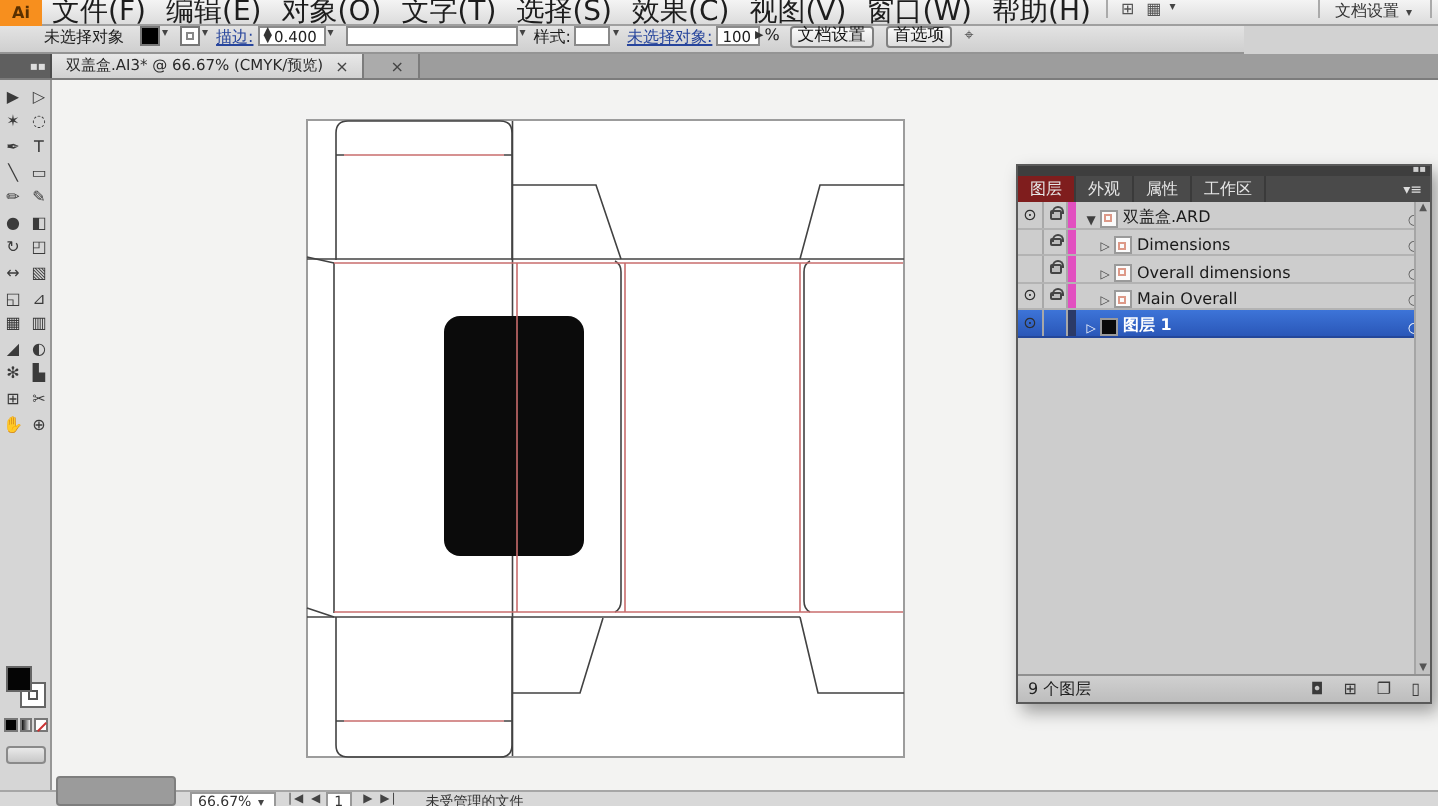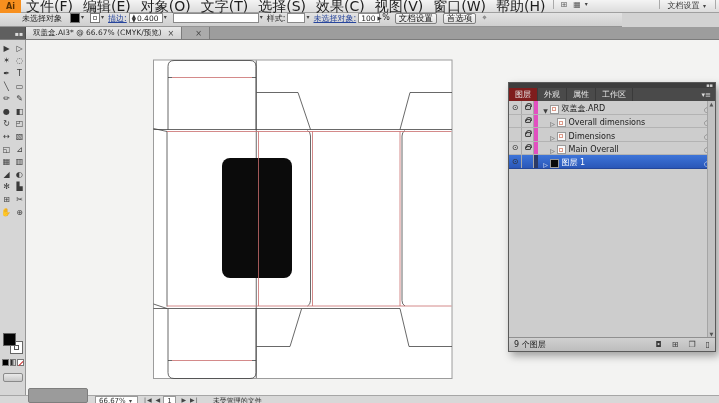--- a/index.html
+++ b/index.html
@@ -90,21 +90,21 @@
   .color-bar { width:3.5px; }
   .row-body { flex:1; display:flex; align-items:flex-end; }
   .twist { font-size:6px; color:#3f3f3f; width:8px; text-align:center; }
   .thumb { width:9px; height:9px; background:#fbfbfb; border:1px solid #9a9a9a; margin-right:3px; position:relative; }
   .thumb.outline::after { content:""; position:absolute; inset:1.5px; border:1px solid #d98; }
   .thumb.black { background:#090909; }
   .layer-name { white-space:nowrap; }
   .target { margin-left:auto; margin-right:5px; font-size:7px; color:#555; }
   .layer-row.selected { background:linear-gradient(#3d74d8,#2a57b8); color:#fff; border-bottom-color:#24479a; }
   .layer-row.selected .twist,.layer-row.selected .target { color:#fff; }
-  .layer-row.selected .layer-name { font-weight:normal; }
+  .layer-row.selected .layer-name { font-weight:bold; }
   .eye-glyph { font-size:8px; color:#2e2e2e; }
   .lock-glyph { width:6px; height:4.5px; border:1px solid #444; border-radius:1px; position:relative; background:#bbb; }
   .lock-glyph::before { content:""; position:absolute; left:0.5px; top:-3px; width:3.5px; height:3px;
     border:1px solid #444; border-bottom:none; border-radius:3px 3px 0 0; }
   #list-scrollbar { position:absolute; right:0; top:0; bottom:0; width:8px; background:#c2c2c2;
     border-left:1px solid #a5a5a5; display:flex; flex-direction:column; justify-content:space-between;
     align-items:center; font-size:5px; color:#555; }
   #panel-status { height:14px; background:linear-gradient(#d0d0d0,#bdbdbd); border-top:1px solid #909090;
     display:flex; align-items:center; font-size:8px; color:#222; }
   #layer-count { margin-left:5px; }
@@ -364,36 +364,36 @@
         <span class="cell-eye">
             <span class="eye-glyph" style="visibility: hidden;">⊙</span>
           </span>
         <span class="cell-lock">
             <span class="lock-glyph" style="visibility: visible;"></span>
           </span>
         <span class="color-bar" style="background: rgb(226, 79, 192);"></span>
         <span class="row-body">
             <span class="twist" style="margin-left: 11px;">▷</span>
           <span class="thumb outline"></span>
-          <span class="layer-name">Overall dimensions</span>
+          <span class="layer-name">Dimensions</span>
           <span class="target">○</span>
           </span>
       </div>
       <div class="layer-row">
         <span class="cell-eye">
             <span class="eye-glyph" style="visibility: hidden;">⊙</span>
           </span>
         <span class="cell-lock">
             <span class="lock-glyph" style="visibility: visible;"></span>
           </span>
         <span class="color-bar" style="background: rgb(226, 79, 192);"></span>
         <span class="row-body">
             <span class="twist" style="margin-left: 11px;">▷</span>
           <span class="thumb outline"></span>
-          <span class="layer-name">Dimensions</span>
+          <span class="layer-name">Overall dimensions</span>
           <span class="target">○</span>
           </span>
       </div>
       <div class="layer-row">
         <span class="cell-eye">
             <span class="eye-glyph" style="visibility: visible;">⊙</span>
           </span>
         <span class="cell-lock">
             <span class="lock-glyph" style="visibility: visible;"></span>
           </span>

